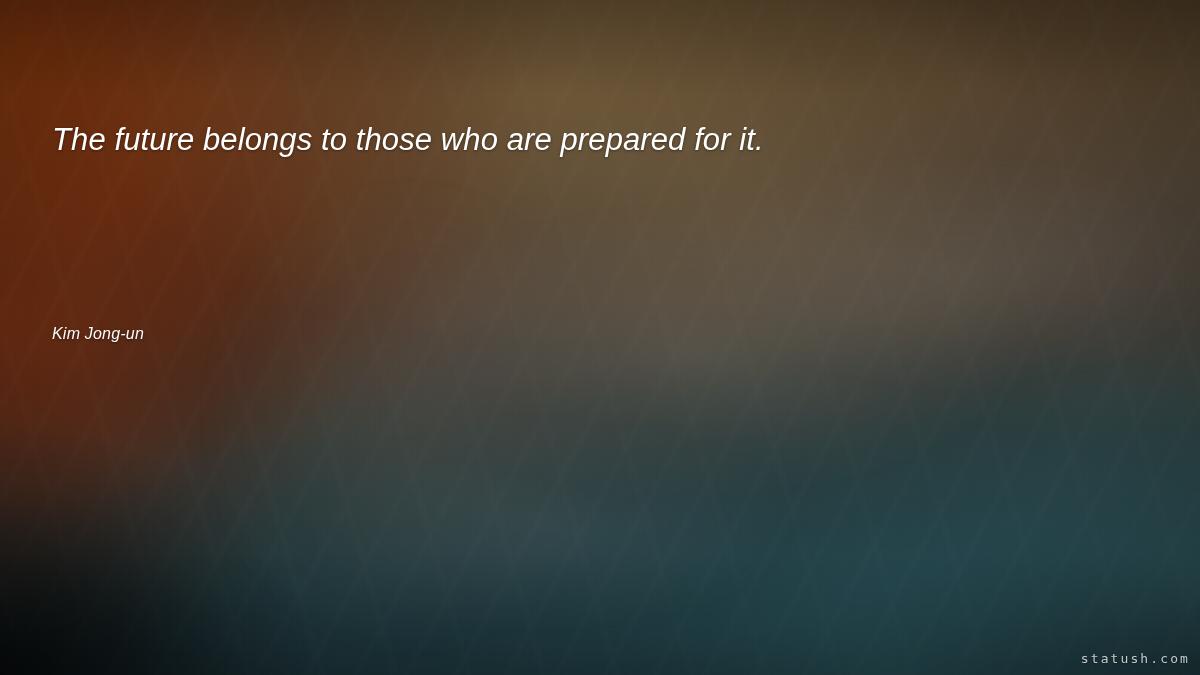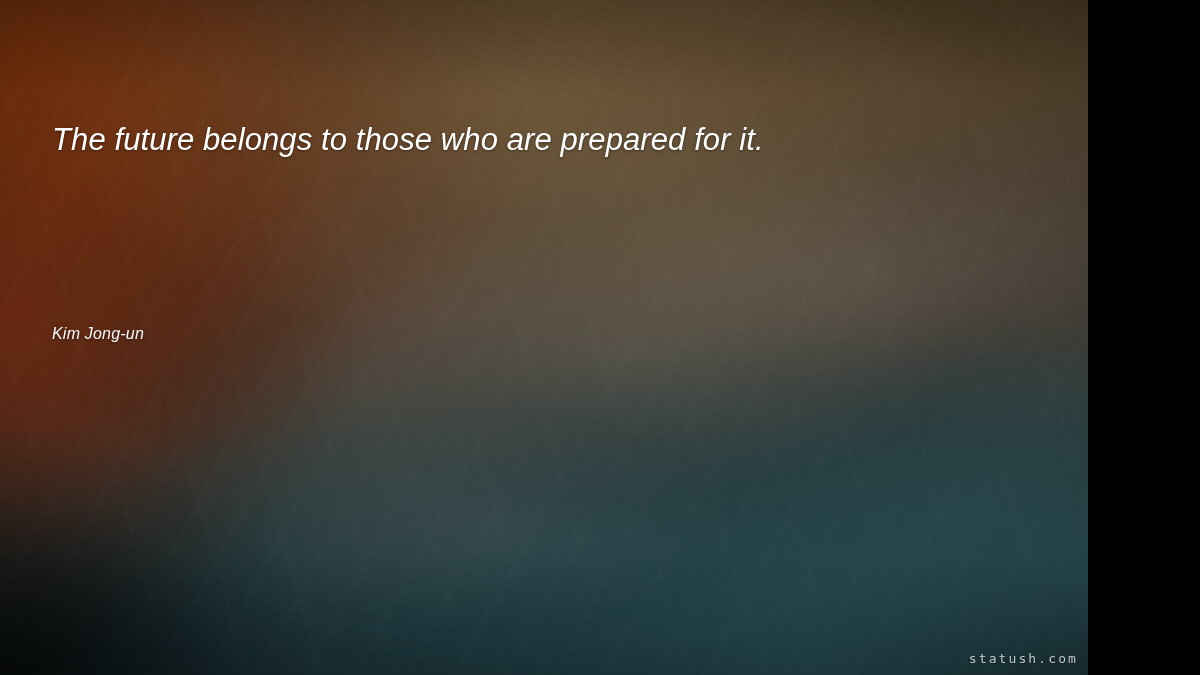--- a/index.html
+++ b/index.html
@@ -7,21 +7,21 @@
     margin: 0;
     padding: 0;
     background: #000;
   }
   body {
     font-family: "Liberation Sans", sans-serif;
   }
 
   .quote-card {
     position: relative;
-    width: 1088px;
+    width: 1200px;
     height: 675px;
     overflow: hidden;
     background-color: #8b5cf6;
     isolation: isolate;
   }
 
   
   .bg-layer {
     position: absolute;
     inset: 0;

